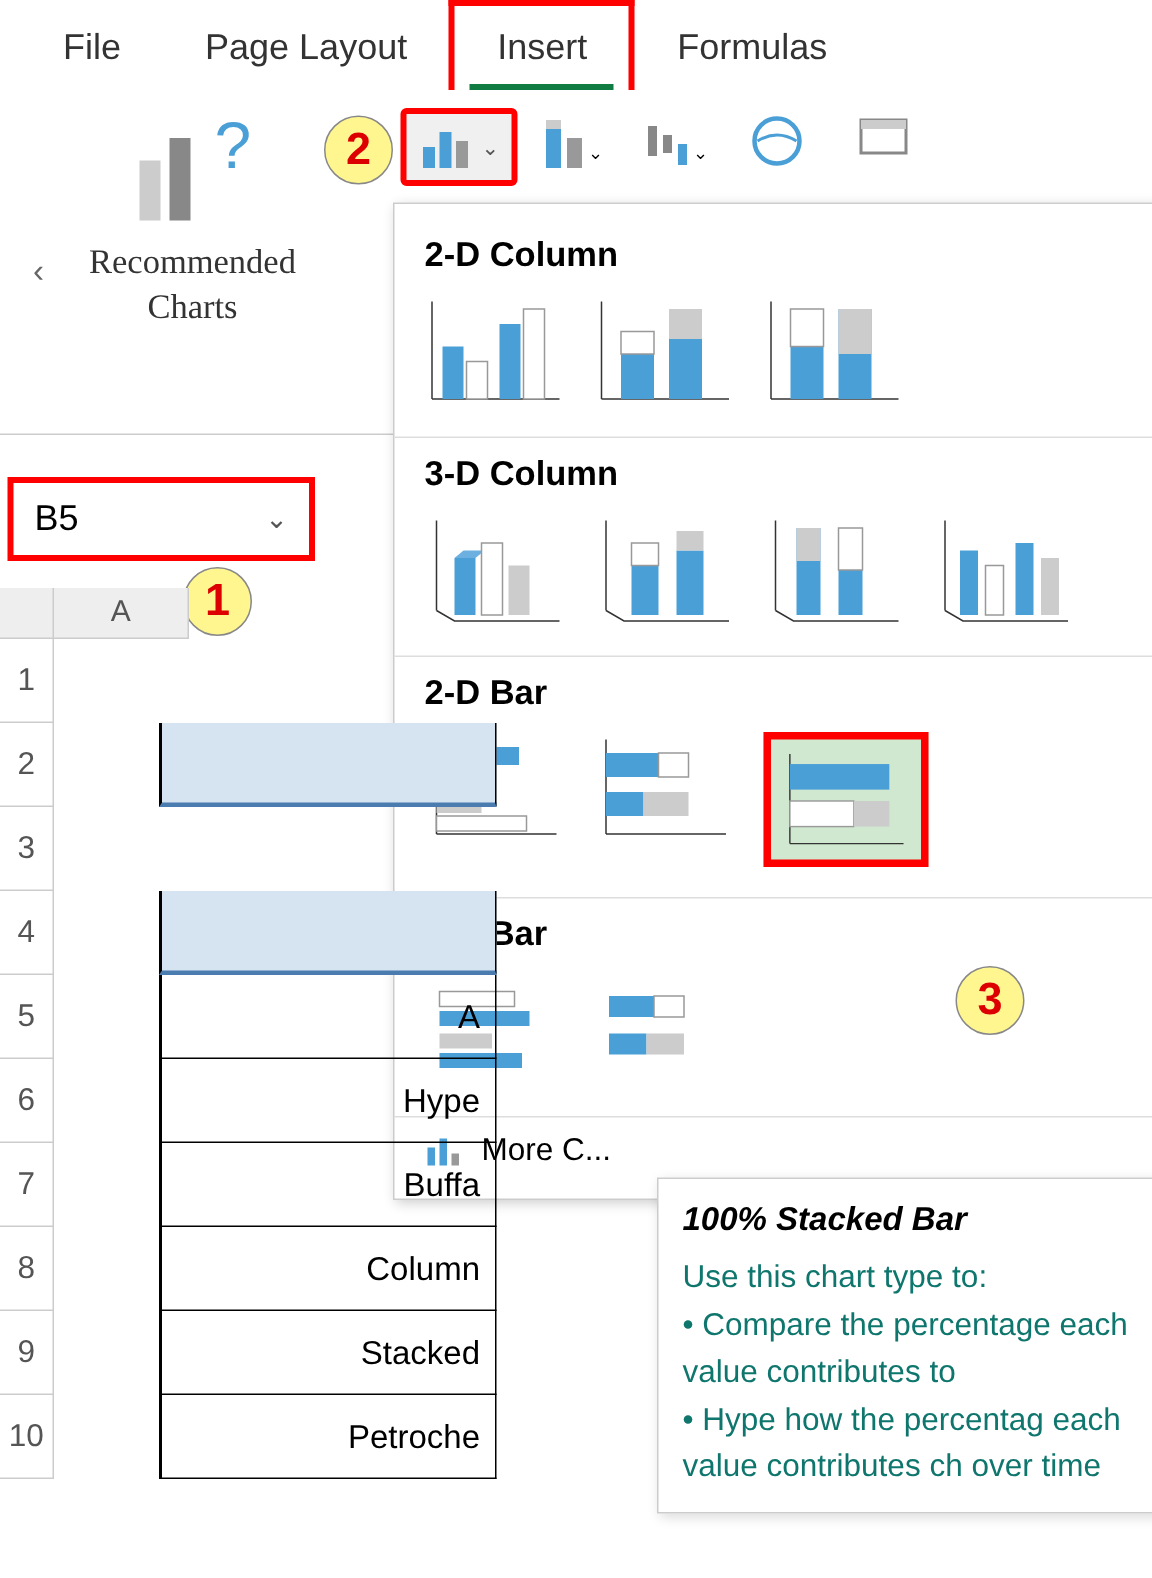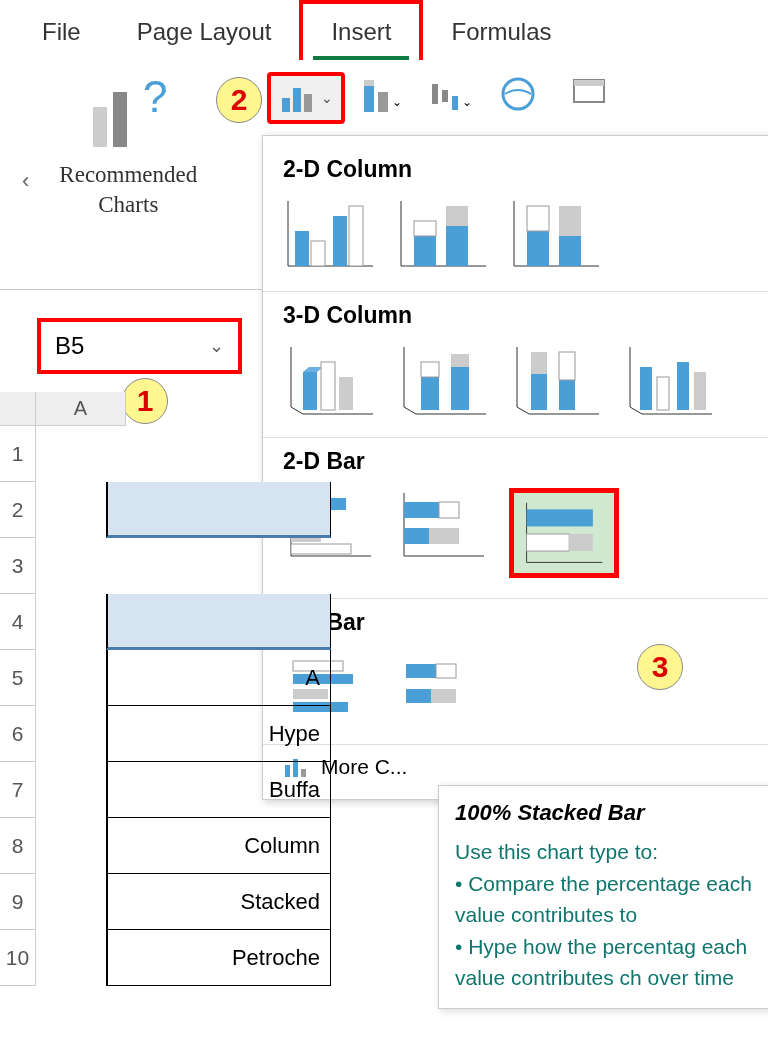--- a/index.html
+++ b/index.html
@@ -27,21 +27,21 @@
 .ext-icon { width: 40px; height: 40px; }
 
 .gallery { position: absolute; left: 262px; top: 135px; width: 510px; background: #fff; border: 1px solid #ccc; box-shadow: 2px 2px 8px rgba(0,0,0,0.2); padding: 10px 0; }
 .section-title { font-size: 23px; font-weight: bold; padding: 10px 20px 8px; }
 .chart-row { display: flex; gap: 18px; padding: 5px 20px 20px; border-bottom: 1px solid #ddd; }
 .chart-row.no-border { border-bottom: none; }
 .chart-thumb { width: 95px; height: 75px; cursor: pointer; }
 .chart-thumb.highlighted { border: 5px solid red; background: #d0e8d0; padding: 5px; width: 110px; height: 90px; }
 
 .namebox-area { position: absolute; left: 5px; top: 318px; }
-.namebox { border: 4px solid red; width: 205px; height: 56px; display: flex; align-items: center; justify-content: space-between; padding: 0 14px; font-size: 24px; background: #fff; margin-left: 32px; }
+.namebox { border: 4px solid red; width: 205px; height: 56px; display: flex; align-items: center; justify-content: space-between; padding: 0 14px; font-size: 24px; background: #fff; }
 .namebox-arrow { font-size: 18px; color: #555; }
 
 .sheet { position: absolute; left: 0; top: 392px; }
 .col-headers { display: flex; }
 .corner { width: 36px; height: 34px; border-right: 1px solid #ccc; border-bottom: 1px solid #ccc; background: #eee; }
 .ch { width: 90px; height: 34px; border-right: 1px solid #ccc; border-bottom: 1px solid #ccc; background: #eee; display: flex; align-items: center; justify-content: center; font-size: 20px; color: #555; }
 .row { display: flex; height: 56px; }
 .rh { width: 36px; display: flex; align-items: center; justify-content: center; border-right: 1px solid #ccc; border-bottom: 1px solid #ccc; font-size: 21px; color: #555; }
 .cell { border-right: 1px solid #000; border-bottom: 1px solid #000; display: flex; align-items: center; padding: 0 10px; font-size: 22px; }
 .cell-b { width: 225px; justify-content: flex-end; border-left: 2px solid #000; }

